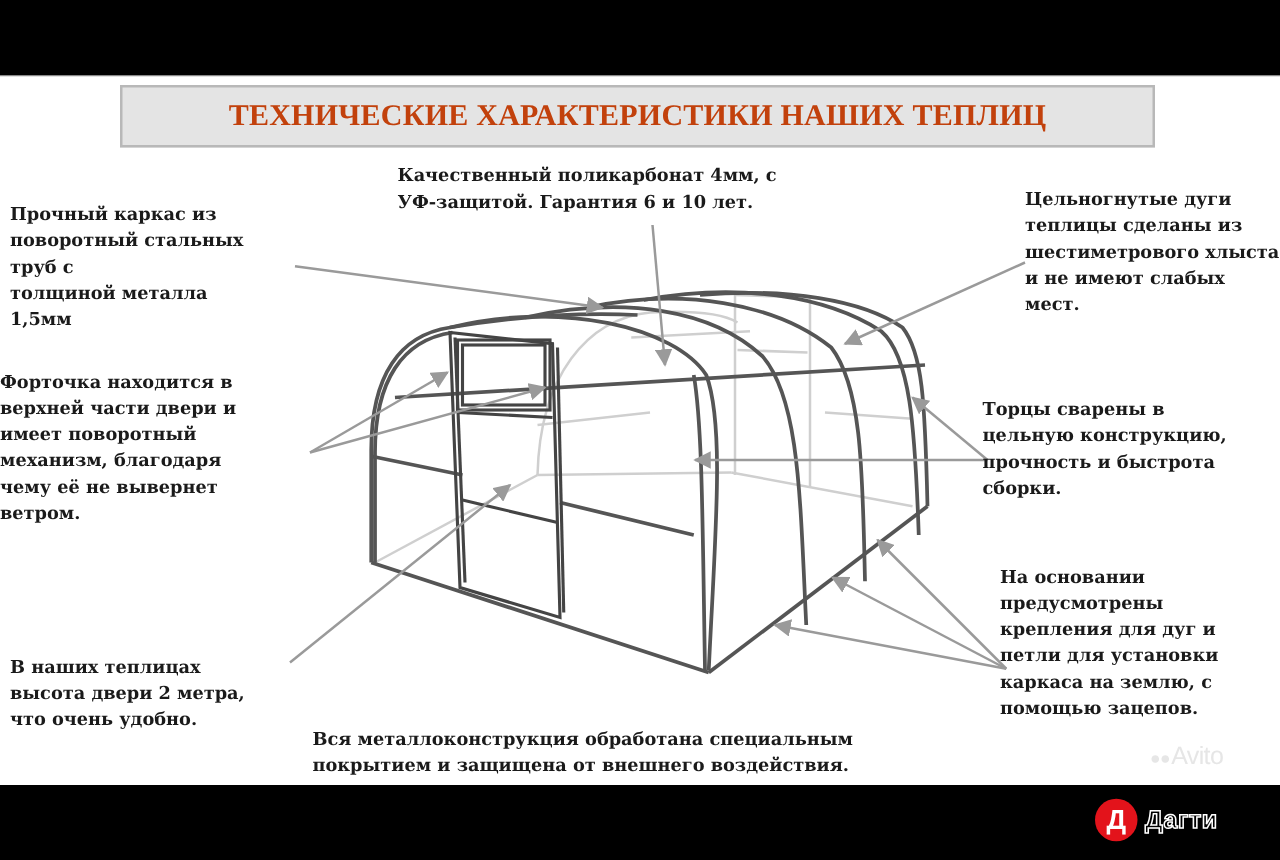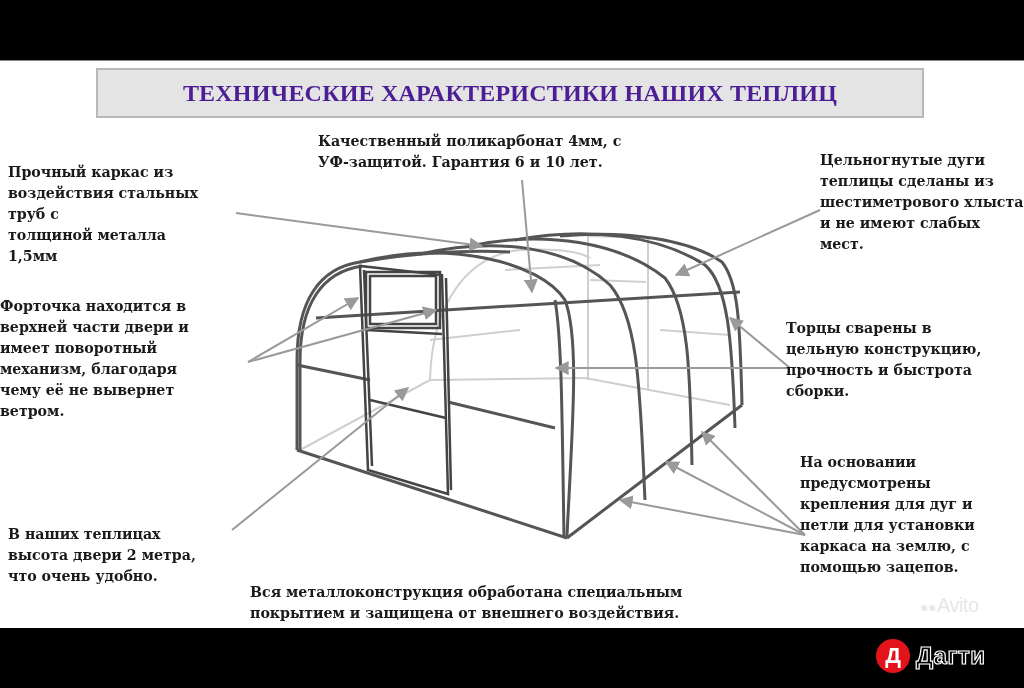--- a/index.html
+++ b/index.html
@@ -13,21 +13,21 @@
     background: #fff; border-top: 1px solid #888;
   }
   .bottom-band { position: absolute; left: 0; top: 628px; width: 1024px; height: 60px; background: #000; }
   .title-box {
     position: absolute; left: 96px; top: 68px; width: 828px; height: 50px;
     background: #e4e4e4; border: 2px solid #b8b8b8; box-sizing: border-box;
     display: flex; align-items: center; justify-content: center;
   }
   .title-text {
     font-family: "Liberation Serif", "DejaVu Serif", serif; font-weight: bold;
-    font-size: 24px; color: #4c1d95; letter-spacing: 0.2px; white-space: nowrap;
+    font-size: 24px; color: #c2410c; letter-spacing: 0.2px; white-space: nowrap;
   }
   svg.drawing { position: absolute; left: 0; top: 0; }
   .note {
     position: absolute; text-align: left; font-weight: bold; color: #1a1a1a;
     font-size: 14.2px; line-height: 21px; white-space: pre-line;
   }
   .n-frame { left: 8px; top: 162px; width: 230px; }
   .n-fortochka { left: 0; top: 296px; width: 238px; }
   .n-door { left: 8px; top: 524px; width: 230px; }
   .n-poly { left: 318px; top: 131px; width: 392px; }
@@ -43,21 +43,21 @@
   .brand {
     position: absolute; left: 876px; top: 638px; height: 36px; display: flex; align-items: center;
   }
   .brand-badge {
     width: 34px; height: 34px; border-radius: 50%; background: #e3131b; color: #fff;
     display: flex; align-items: center; justify-content: center;
     font-family: "Liberation Sans", sans-serif; font-weight: bold; font-size: 22px;
   }
   .brand-name {
     margin-left: 6px; font-family: "Liberation Sans", sans-serif; font-weight: bold;
-    font-size: 24px; color: #000; -webkit-text-stroke: 1.2px #fff; letter-spacing: 0.5px;
+    font-size: 20px; color: #000; -webkit-text-stroke: 1.2px #fff; letter-spacing: 0.5px;
   }
 </style>
 </head>
 <body>
 
 <div class="top-band"></div>
 <div class="sheet"></div>
 <div class="bottom-band"></div>
 
 <div class="title-box">
@@ -132,21 +132,21 @@
     <line x1="820" y1="210" x2="676" y2="275"></line>
     <line x1="790" y1="368" x2="730" y2="318"></line>
     <line x1="790" y1="368" x2="556" y2="368"></line>
     <line x1="805" y1="535" x2="702" y2="432"></line>
     <line x1="805" y1="535" x2="666" y2="462"></line>
     <line x1="805" y1="535" x2="620" y2="500"></line>
   </g>
 </svg>
 
 <div class="note n-frame">Прочный каркас из
-воздействия стальных
+поворотный стальных
 труб с
 толщиной металла
 1,5мм</div>
 <div class="note n-fortochka">Форточка находится в
 верхней части двери и
 имеет поворотный
 механизм, благодаря
 чему её не вывернет
 ветром.</div>
 <div class="note n-door">В наших теплицах

